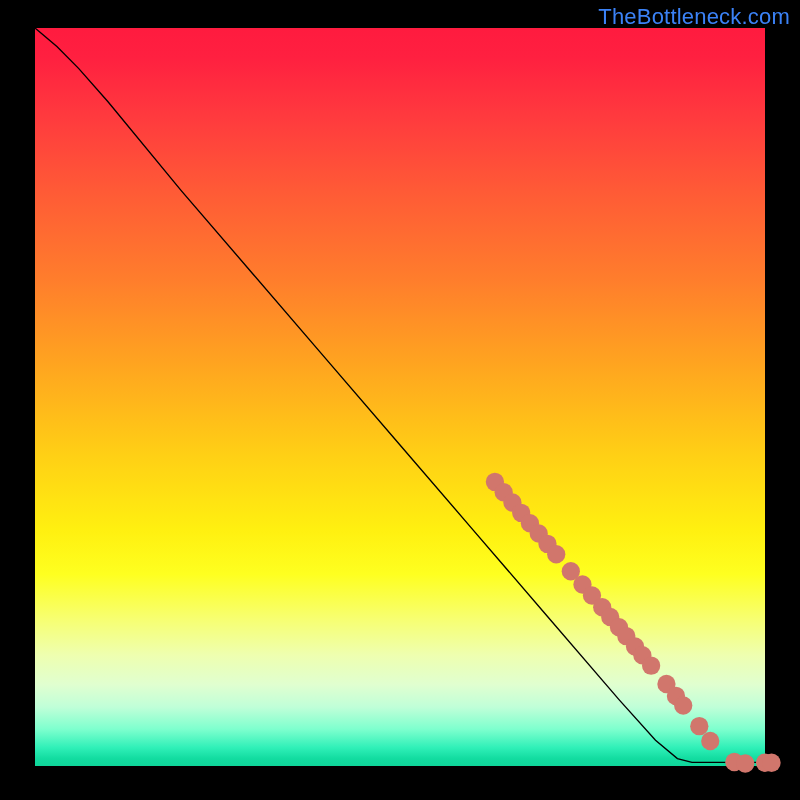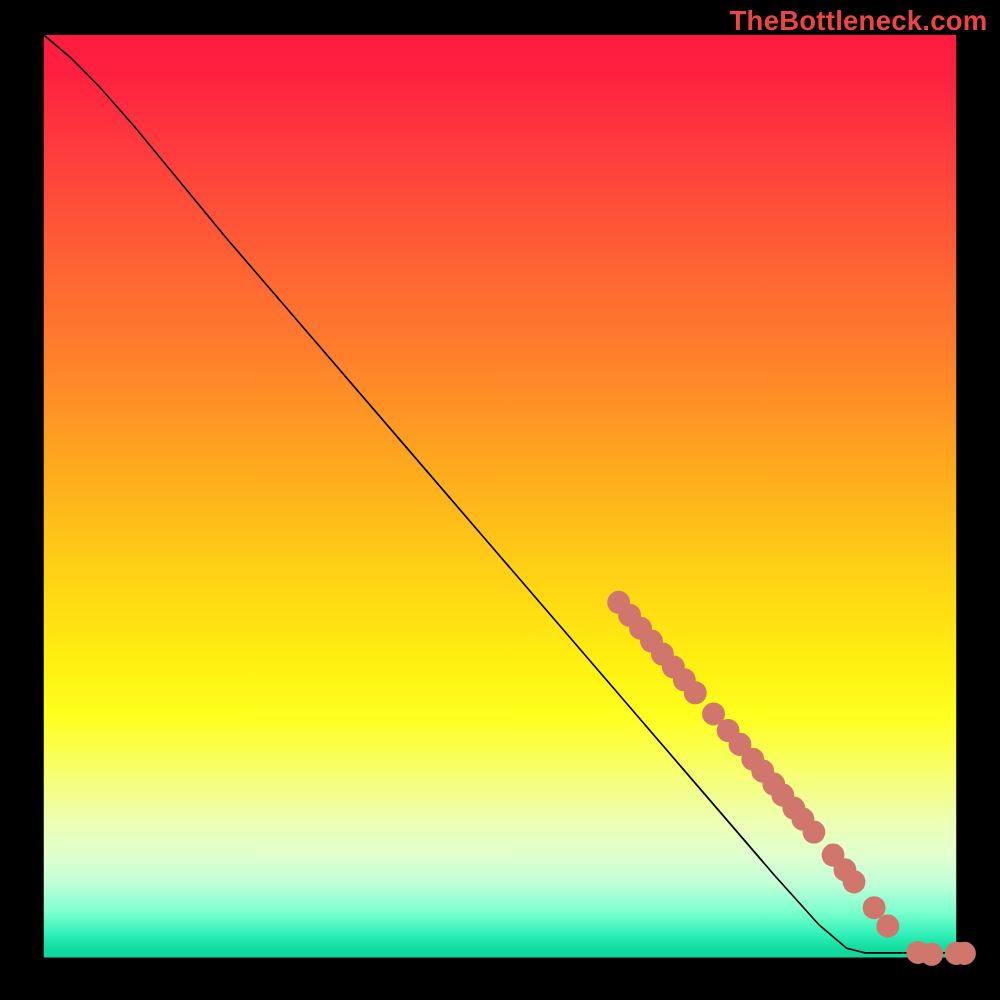--- a/index.html
+++ b/index.html
@@ -8,23 +8,23 @@
     height: 800px;
     background: #000;
     position: relative;
     font-family: Arial, Helvetica, sans-serif;
     overflow: hidden;
   }
   .watermark {
     position: absolute;
     top: 4px;
     right: 10px;
-    color: #ef4444;
+    color: #3b82f6;
     font-size: 22px;
-    font-weight: 700;
+    font-weight: 400;
     z-index: 10;
     letter-spacing: 0.2px;
     text-align: center;
   }
   .plot-outer {
     position: absolute;
     left: 35px;
     top: 28px;
     width: 730px;
     height: 738px;

